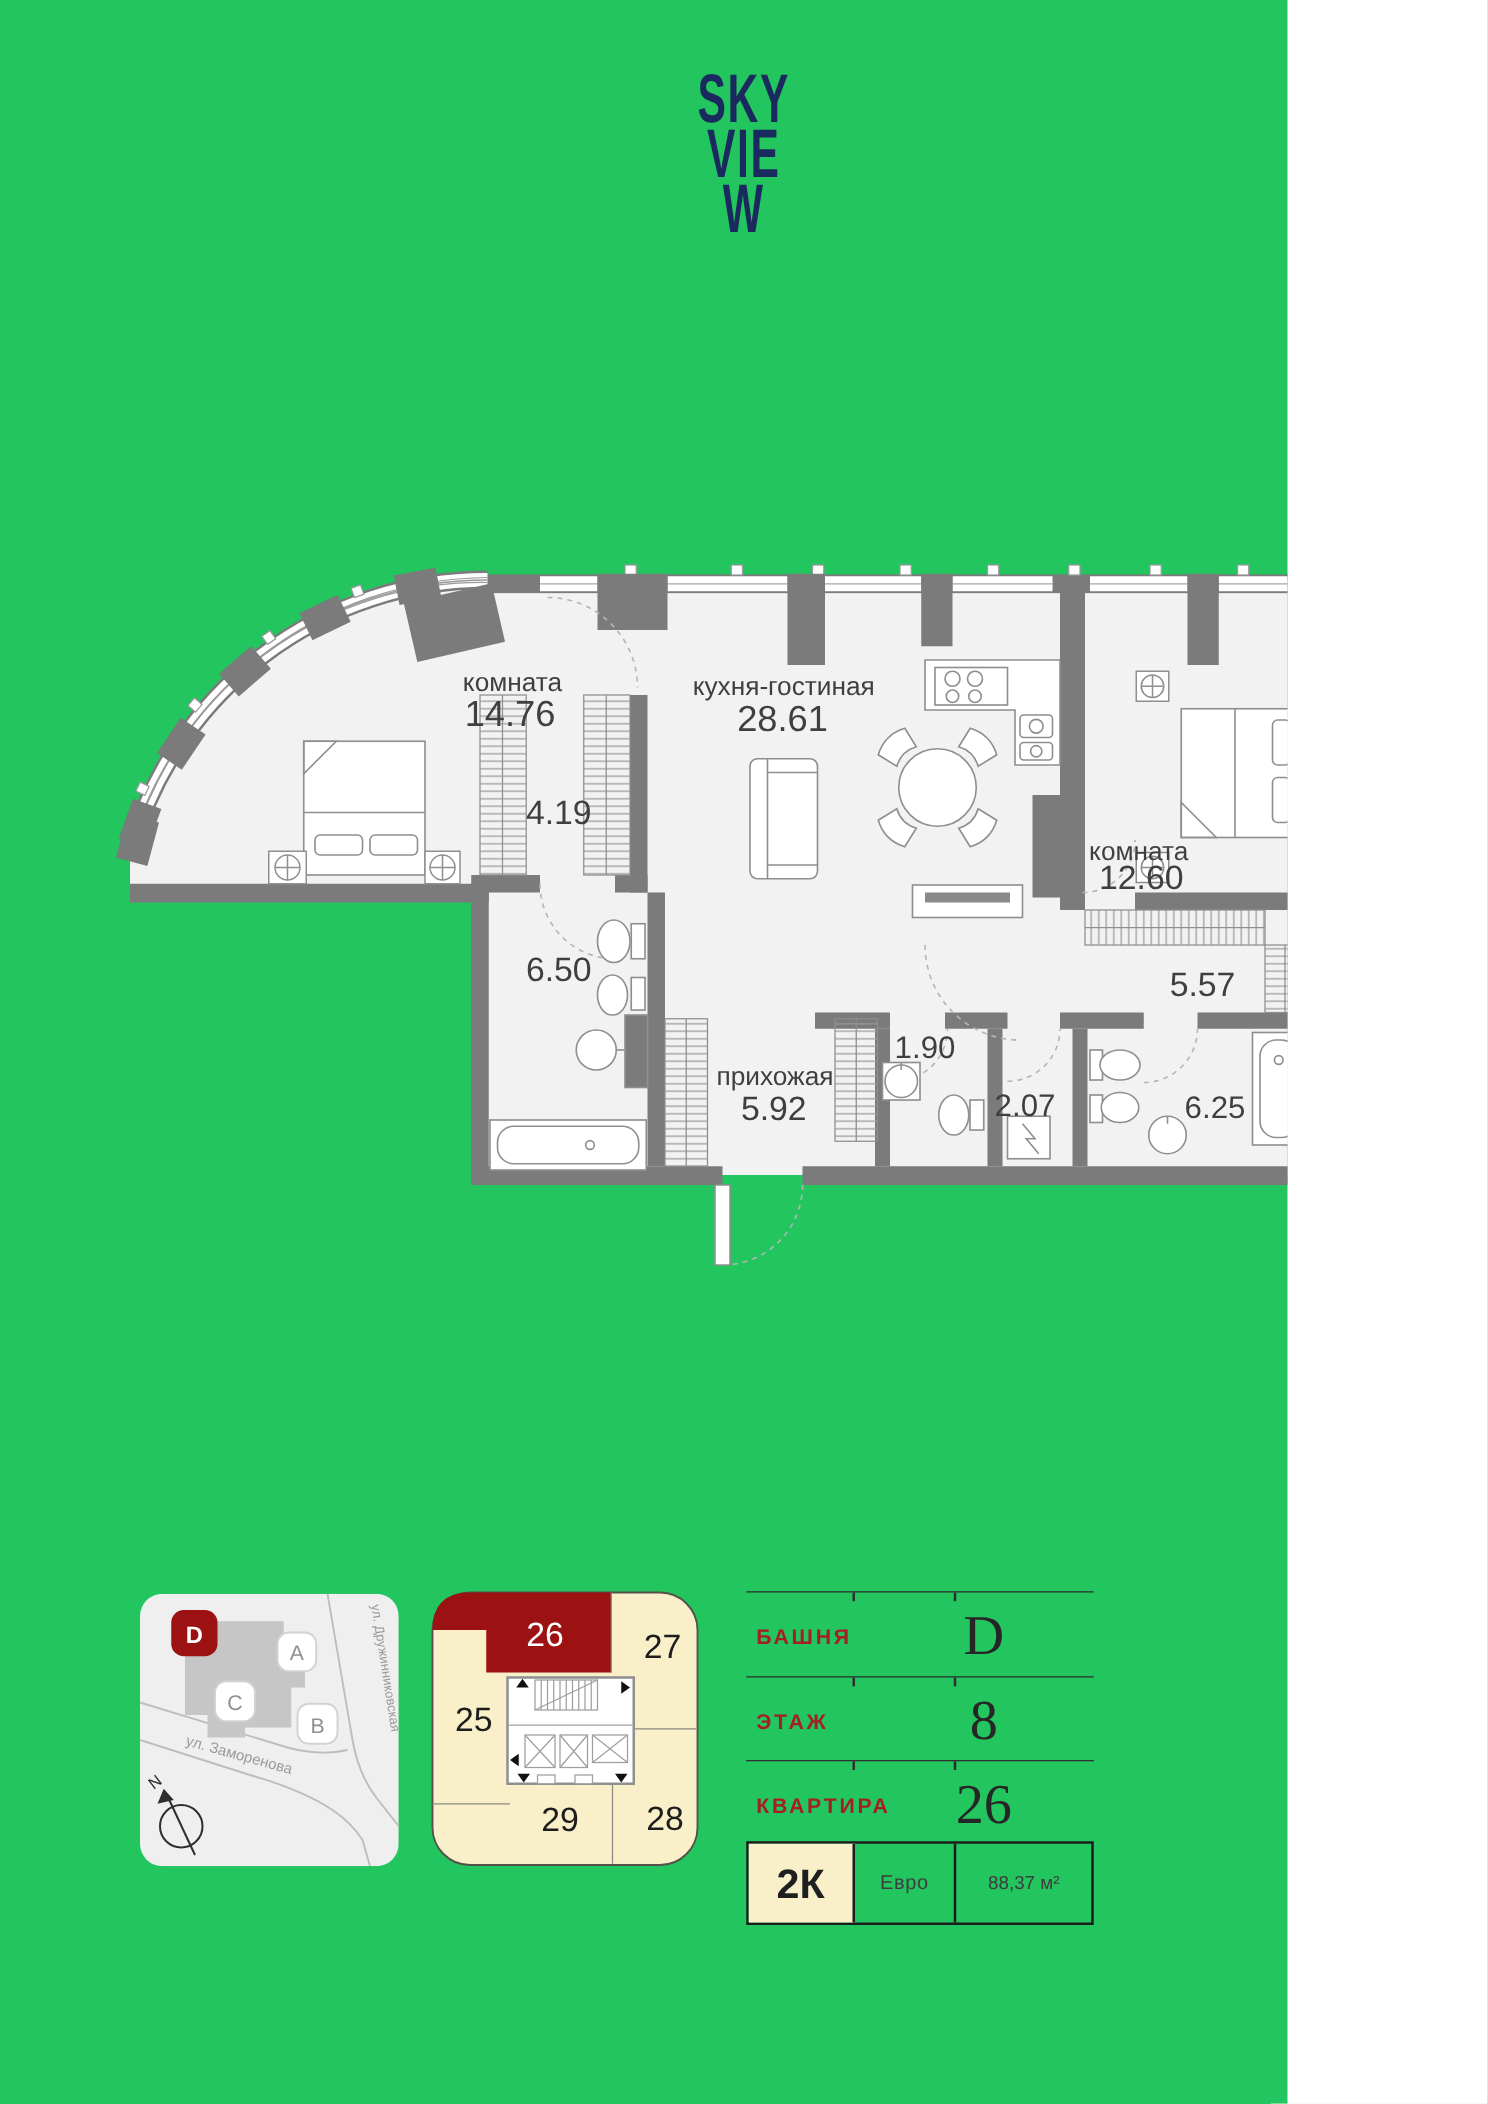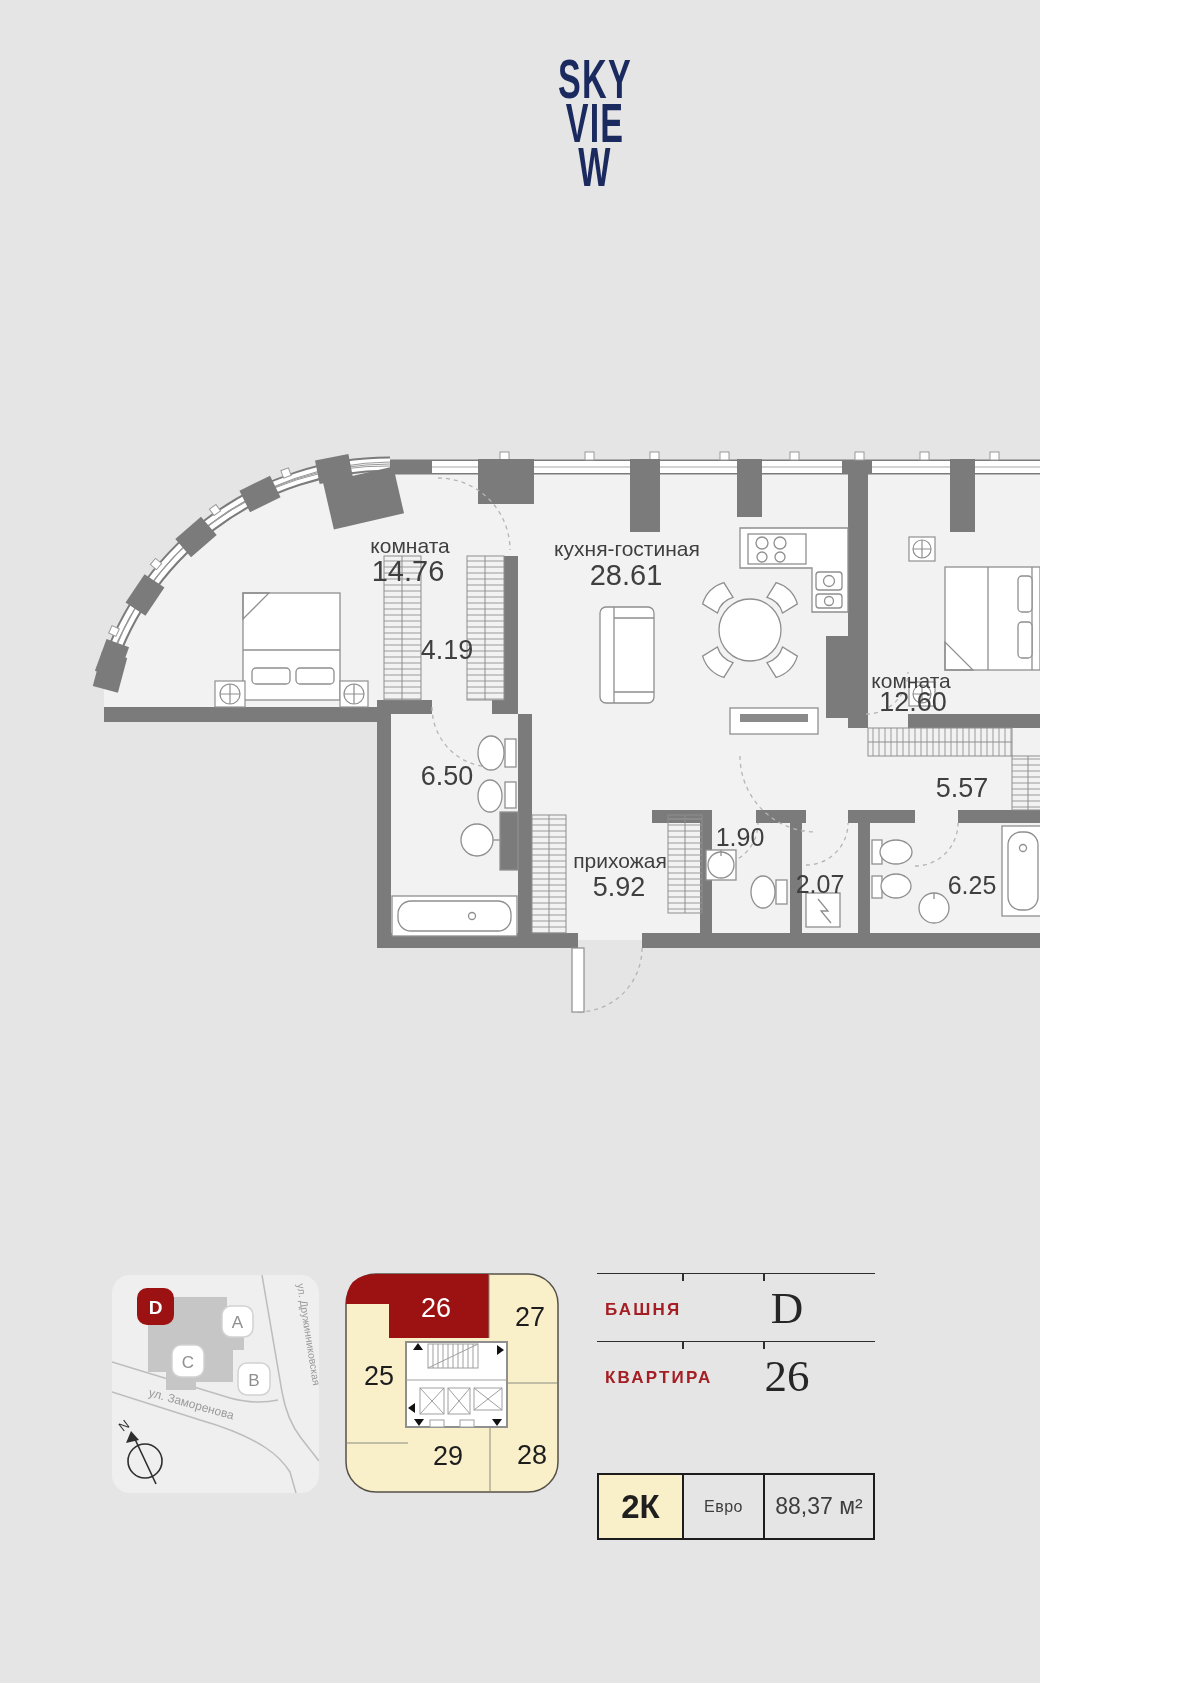--- a/index.html
+++ b/index.html
@@ -1,34 +1,34 @@
 <!DOCTYPE html>
 <html><head>
 <meta charset="utf-8">
 <style>
   html,body{margin:0;padding:0;background:#ffffff;}
-  #page{position:relative;width:1030px;height:1683px;background:#e5e5e5;overflow:hidden;
-        font-family:"Liberation Sans",sans-serif;padding-left:10px;}
+  #page{position:relative;width:1030px;height:1683px;background:#22c55e;overflow:hidden;
+        font-family:"Liberation Sans",sans-serif;}
   .abs{position:absolute;}
   svg text{font-family:"Liberation Sans",sans-serif;}
   
   #info-table{left:597px;top:1273px;width:278px;height:267px;}
   .info-row{position:relative;height:66.5px;border-top:1.5px solid #2e2e2e;}
   .info-row .lbl{position:absolute;left:8px;top:26px;font-size:17px;font-weight:bold;
                  letter-spacing:2.2px;color:#a41e24;text-align:center;}
   .info-row .val{position:absolute;left:120px;top:8px;width:140px;text-align:center;
                  font-family:"Liberation Serif",serif;font-size:45px;color:#262626;}
   .tick{position:absolute;width:1.5px;height:7px;background:#2e2e2e;top:0;}
   .t1{left:85px}.t2{left:166px}
   #sum-box{position:absolute;left:0;top:200px;width:274px;height:63px;
            border:2px solid #1c1c1c;display:flex;justify-content:space-between;}
   .sum-cell{border-right:2px solid #1c1c1c;display:flex;align-items:center;justify-content:center;}
   .c1{width:83px;background:#f9efc9;font-size:33px;font-weight:600;color:#1f1f1f;}
   .c2{width:79px;font-size:16px;color:#3d3d3d;letter-spacing:0.5px;}
-  .c3{flex:1;border-right:none;font-size:23px;color:#3d3d3d;border-radius:22px;}
+  .c3{flex:1;border-right:none;font-size:15px;color:#3d3d3d;border-radius:22px;}
 </style>
 </head>
 <body>
 
 <div id="page">
 
   <svg class="abs" style="left:475px;top:28px;" width="240" height="170" viewBox="0 0 240 170">
     <g transform="translate(120,0) scale(0.62,1)" fill="#1b2a5e" font-size="55" font-weight="600" letter-spacing="2">
       <text x="0" y="70" text-anchor="middle">SKY</text>
       <text x="0" y="114" text-anchor="middle">VIE</text>
@@ -375,20 +375,26 @@
   <div id="info-table" class="abs">
     <div class="info-row">
       <span class="tick t1"></span>
         <span class="tick t2"></span>
       <span class="lbl">БАШНЯ</span>
       <span class="val">D</span>
     </div>
     <div class="info-row">
       <span class="tick t1"></span>
         <span class="tick t2"></span>
+      <span class="lbl">ЭТАЖ</span>
+      <span class="val">8</span>
+    </div>
+    <div class="info-row">
+      <span class="tick t1"></span>
+        <span class="tick t2"></span>
       <span class="lbl">КВАРТИРА</span>
       <span class="val">26</span>
     </div>
     <div id="sum-box">
       <div class="sum-cell c1">2К</div>
       <div class="sum-cell c2">Евро</div>
       <div class="sum-cell c3">88,37 м²</div>
     </div>
   </div>
 

